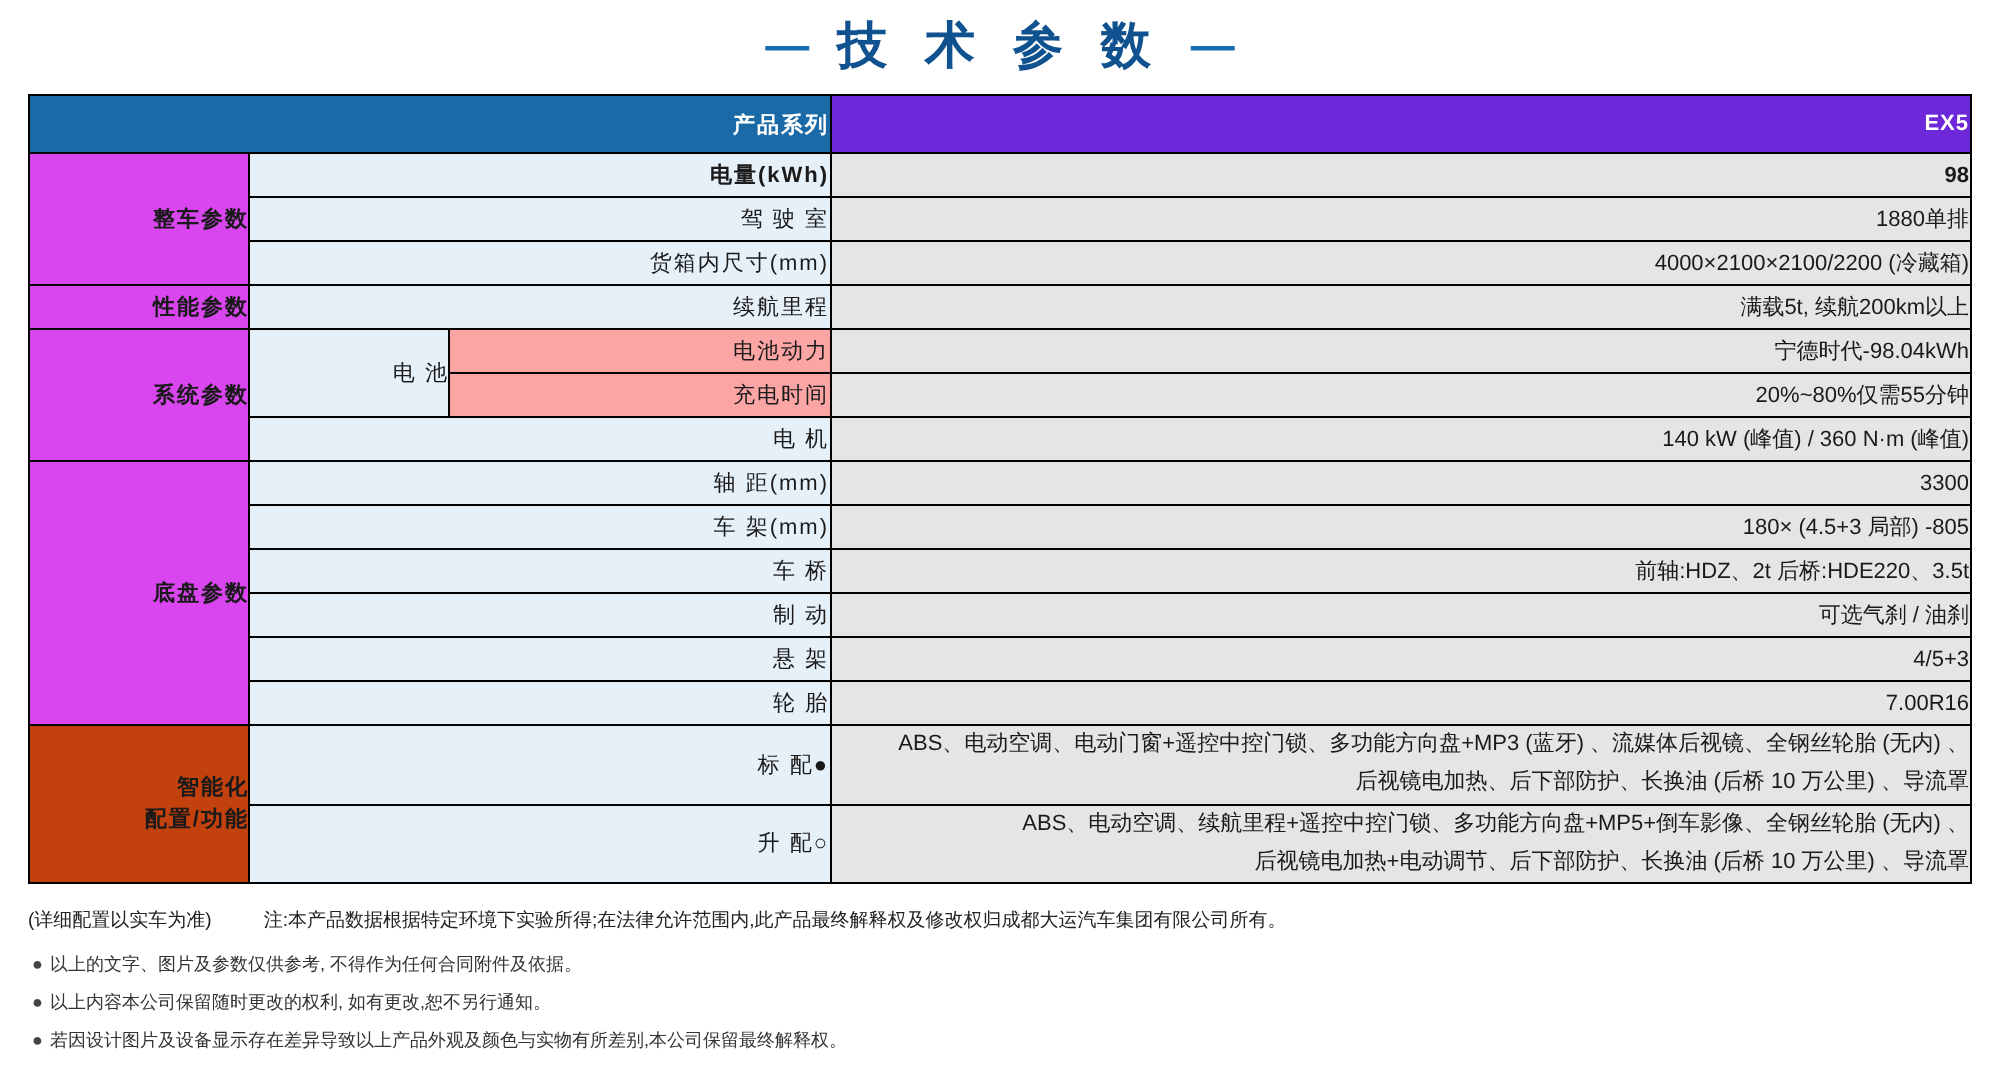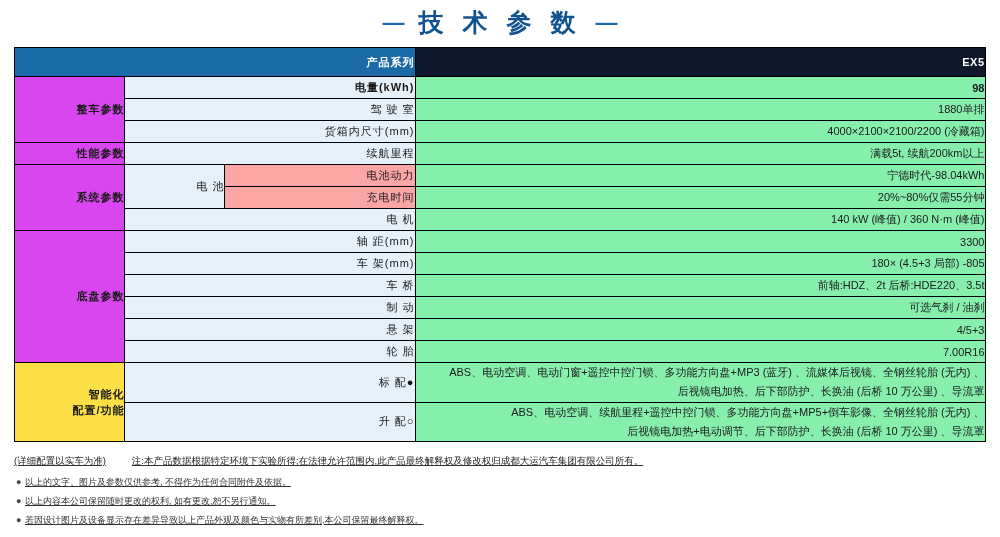--- a/index.html
+++ b/index.html
@@ -58,21 +58,21 @@
   }
   .hdr {
     background: #1a6aa8;
     color: #ffffff;
     font-weight: bold;
     font-size: 14px;
     height: 28px;
     letter-spacing: 1px;
   }
   .hdr.right {
-    background: #0f172a;
+    background: #6d28d9;
     letter-spacing: 0.5px;
   }
   .cat {
     background: #d946ef;
     font-weight: bold;
     font-size: 14px;
     color: #1a1a1a;
     letter-spacing: 1px;
     width: 110px;
   }
@@ -85,48 +85,47 @@
   .sub.bold {
     font-weight: bold;
   }
   .sub2 {
     background: #fca5a5;
     font-size: 11.5px;
     color: #1a1a1a;
     letter-spacing: 1px;
   }
   .val {
-    background: #86efac;
+    background: #e5e5e5;
     font-size: 11.5px;
     color: #1a1a1a;
   }
   .val.bold {
     font-weight: bold;
   }
   .row-h { height: 22px; }
   .val-multi {
     line-height: 1.75;
     padding: 5px 8px;
     font-size: 11px;
   }
   .cfg-cat {
-    background: #fde047;
+    background: #c2410c;
     font-weight: bold;
     font-size: 14px;
     letter-spacing: 1px;
     line-height: 1.5;
     margin-top: 22px;
   }
   
   .notes {
     margin: 12px 0 0 14px;
     font-size: 9px;
     color: #333333;
     line-height: 1.55;
-    text-decoration: underline;
   }
   .notes .first {
     font-size: 9.5px;
     color: #222222;
     margin-bottom: 7px;
   }
   .notes .first .gap {
     display: inline-block;
     width: 26px;
   }

